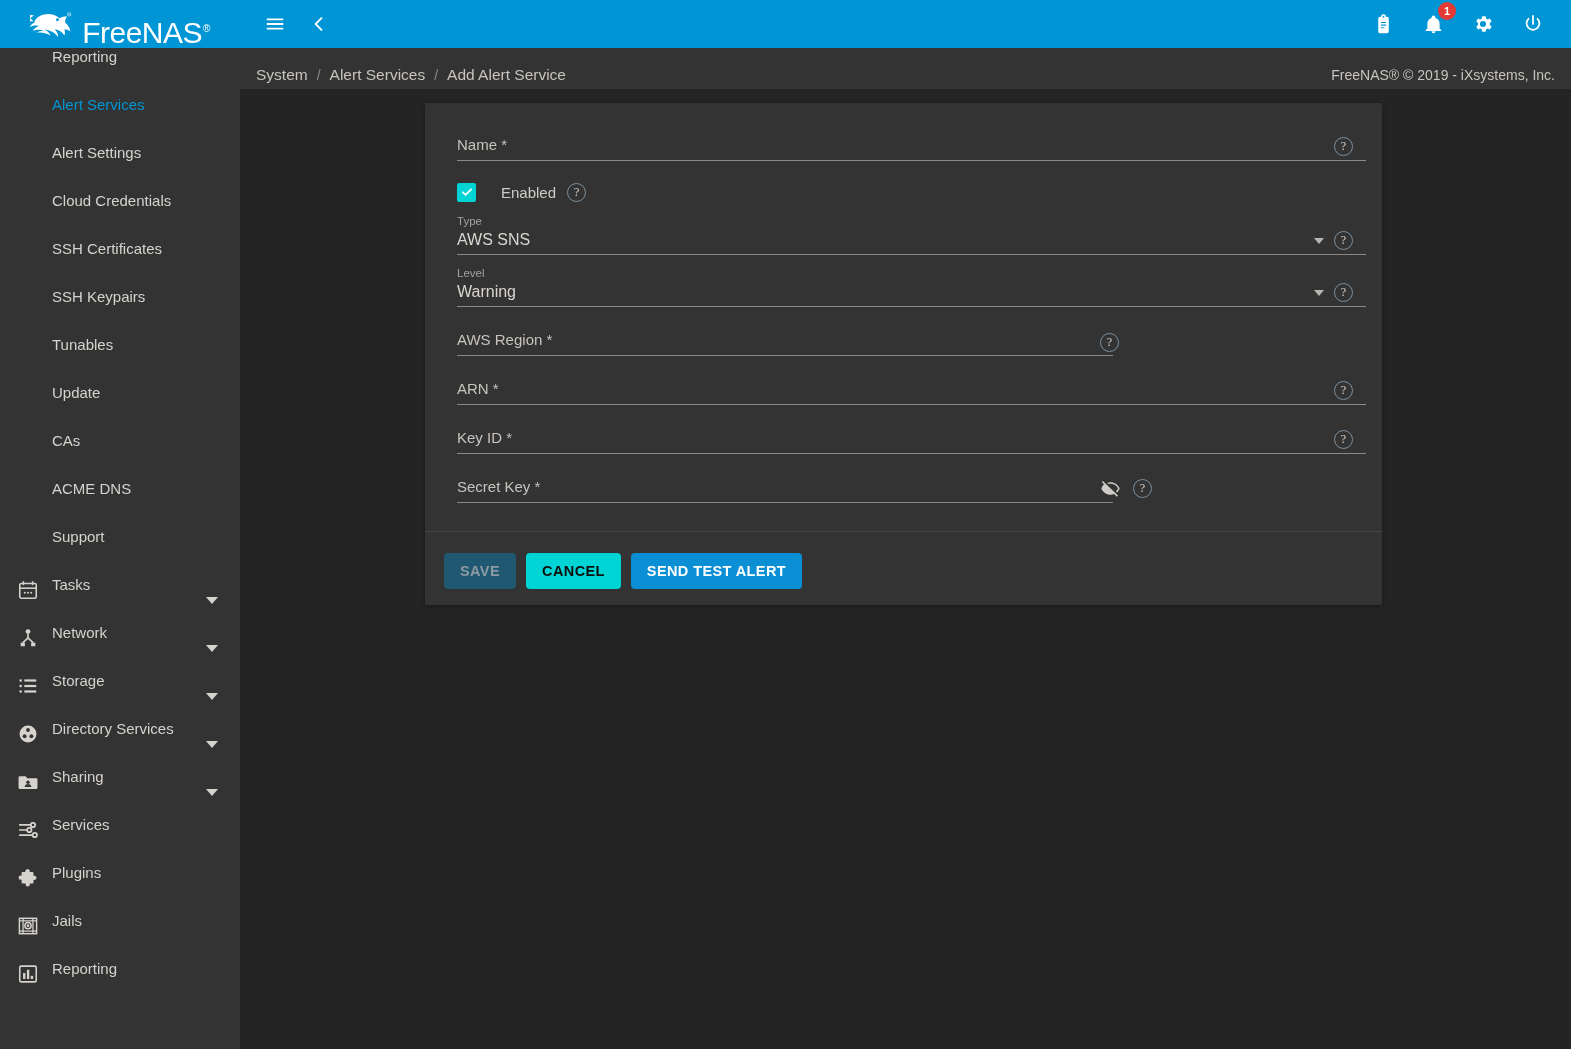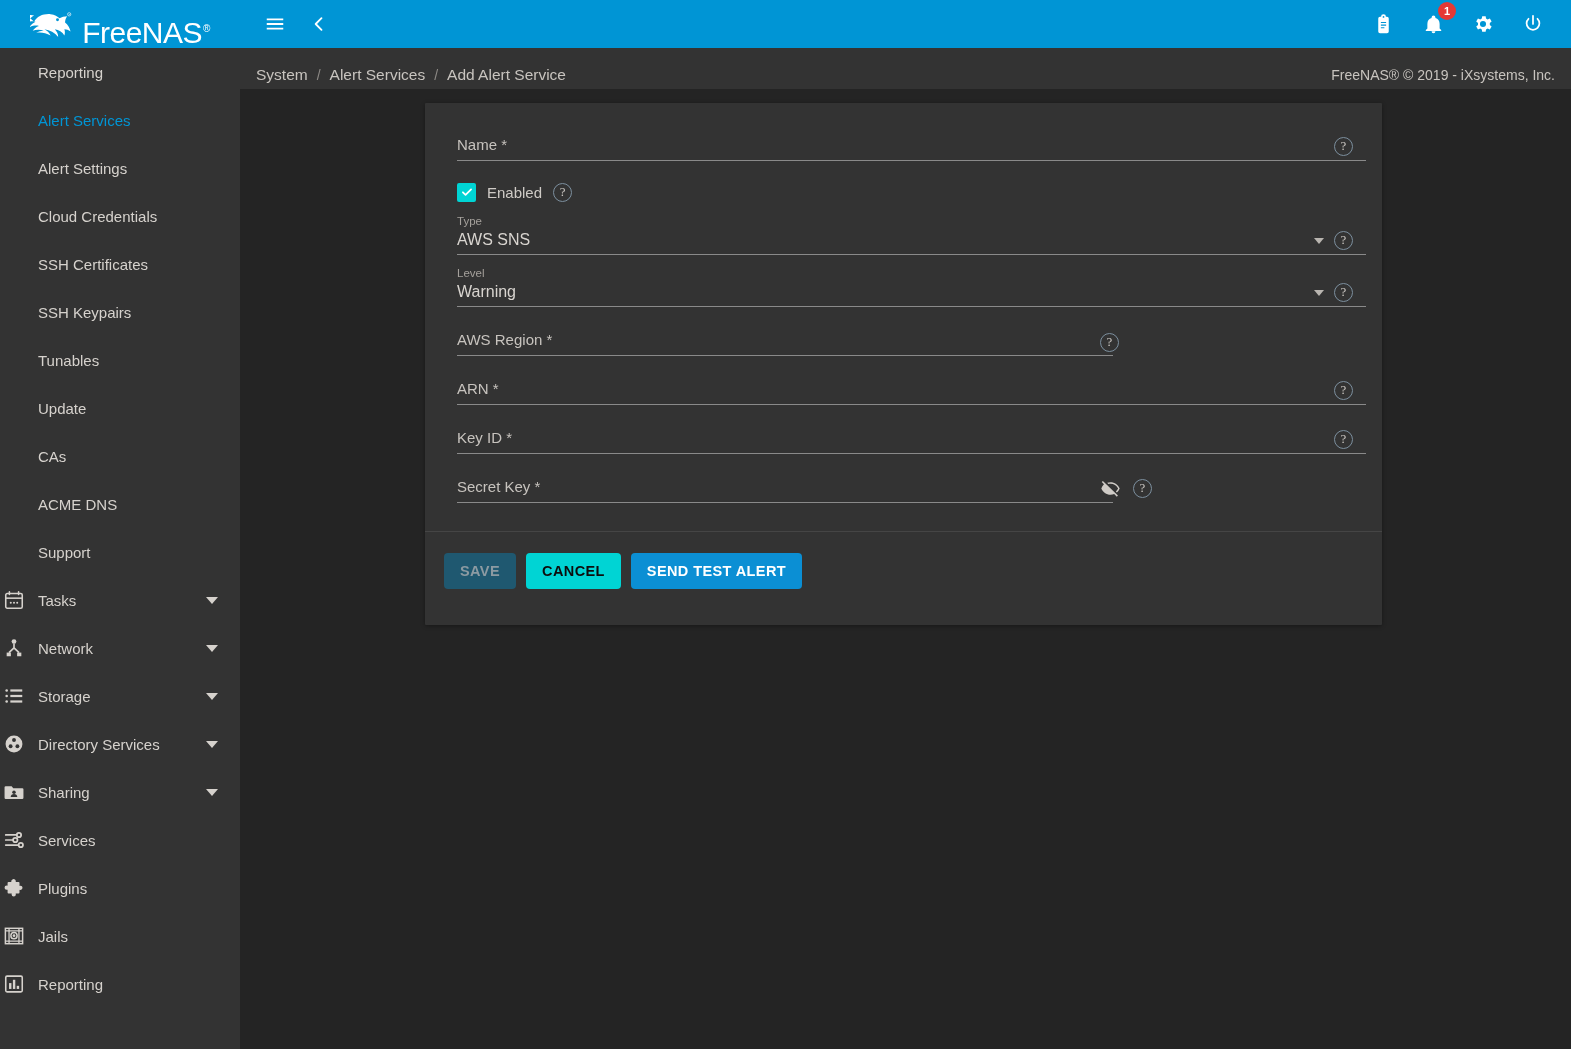--- a/index.html
+++ b/index.html
@@ -56,22 +56,22 @@
   }
 
   
   .sidebar {
     position: absolute; top: 48px; left: 0;
     width: 240px; height: 1001px;
     background: #333333;
     overflow: hidden;
   }
   .nav-item {
-    height: 48px; display: flex; align-items: center;
-    cursor: pointer; position: relative;
+    height: 48px; display: flex; align-items: flex-start;
+    padding-left: 14px; cursor: pointer; position: relative;
   }
   .nav-icon {
     width: 28px; height: 28px; flex: none;
     display: flex; align-items: center; justify-content: center;
     color: #d6d2cd; margin-right: 10px;
   }
   .nav-icon.blank { visibility: hidden; }
   .nav-label {
     color: #d6d2cd; font-size: 15px; white-space: nowrap;
   }
@@ -153,41 +153,41 @@
   .checkrow {
     height: 42px; display: flex; align-items: center;
     padding-left: 16px; gap: 11px;
   }
   .checkbox {
     width: 19px; height: 19px; border-radius: 2px;
     background: #00d4d4;
     display: flex; align-items: center; justify-content: center;
     cursor: pointer; flex: none;
   }
-  .check-label { color: #cfcbc6; font-size: 15px; }
+  .check-label { color: #cfcbc6; font-size: 15px; margin-left: 14px; }
   .help-inline {
     position: static; display: inline-block;
     width: 19px; height: 19px; border-radius: 50%;
     border: 1.6px solid #7c8f9e;
     color: #cfcbc6; font-size: 13px; line-height: 16px;
     text-align: center; cursor: pointer;
     font-family: "Liberation Serif", serif;
   }
 
   .eye-btn {
     position: absolute; cursor: pointer; color: #cfcbc6;
   }
 
   .card-divider {
     height: 1px; background: #454545;
     margin: 10px 0 0 0;
   }
   .actions {
     display: flex; align-items: flex-end; gap: 10px;
-    padding: 21px 0 36px 19px;
+    padding: 21px 0 16px 19px;
   }
   .btn {
     border: none; border-radius: 4px;
     height: 36px; padding: 0 16px;
     font-size: 14.5px; font-weight: 700;
     letter-spacing: 0.4px;
     cursor: pointer;
     font-family: "Liberation Sans", sans-serif;
   }
   .btn-save { background: #1f5870; color: #8c9aa2; cursor: default; }

